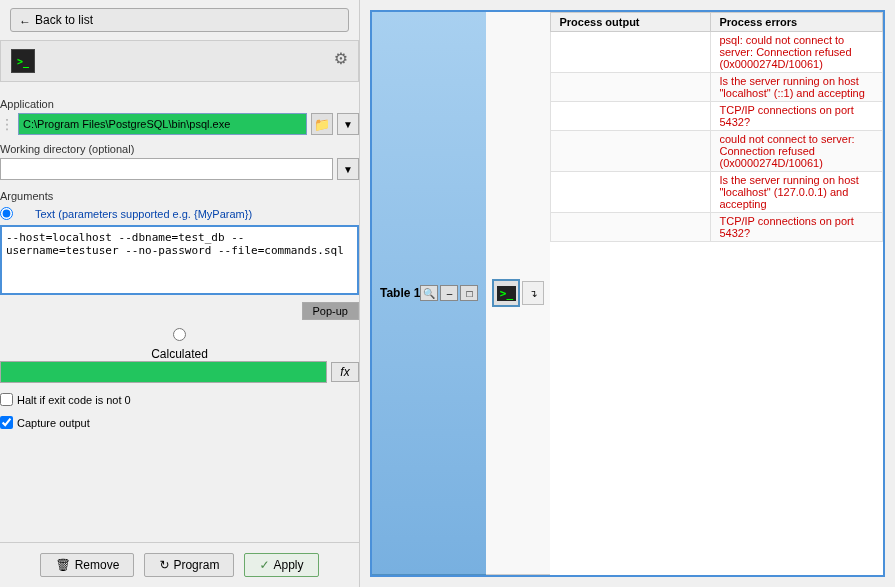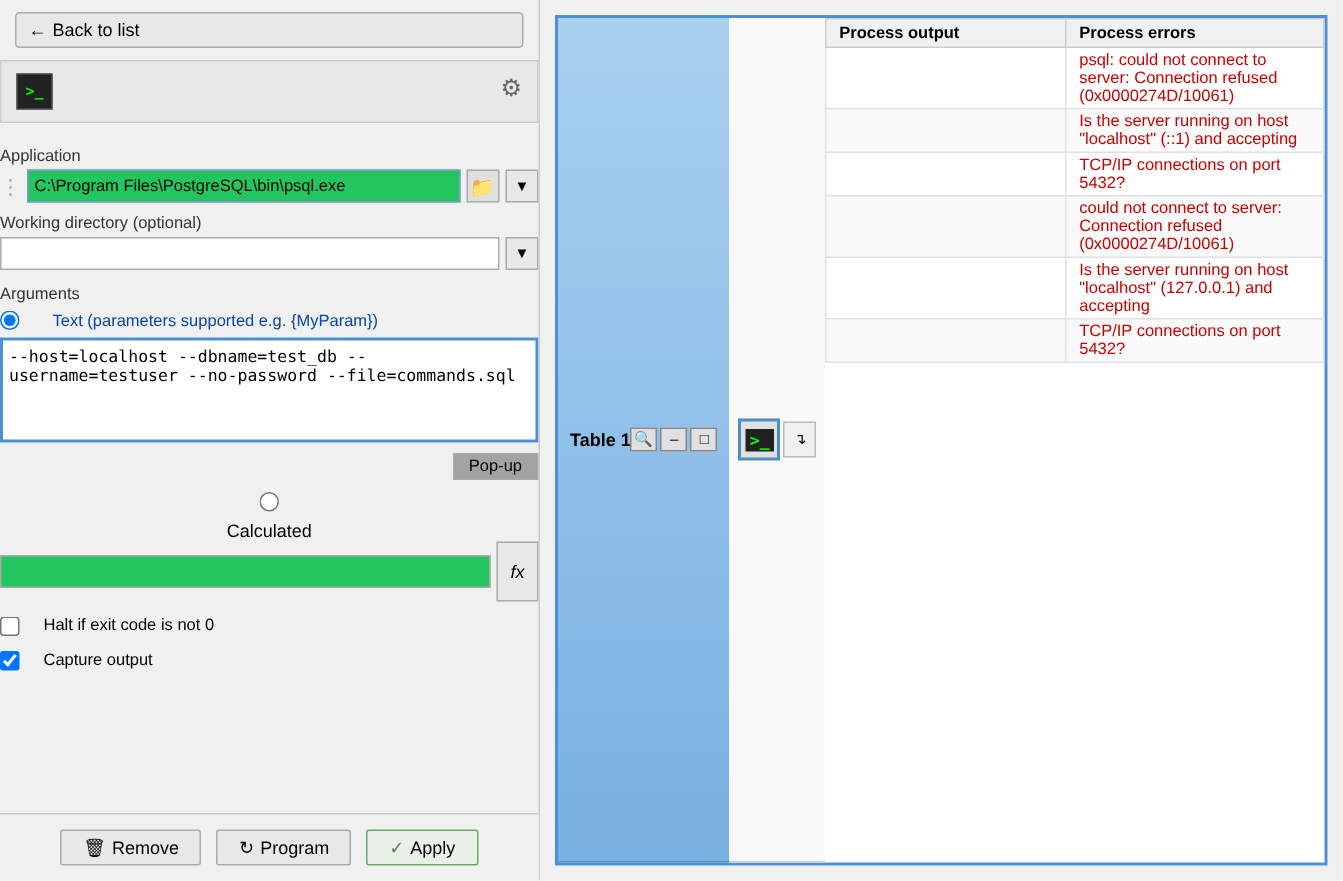--- a/index.html
+++ b/index.html
@@ -211,34 +211,35 @@
     }
     .calc-input {
       flex: 1;
       height: 22px;
       border: 1px solid #aaa;
       font-size: 11px;
       padding: 0 4px;
     }
     .fx-btn {
       width: 28px;
-      height: 40px;
+      height: 20px;
       background: #e8e8e8;
       border: 1px solid #aaa;
       cursor: pointer;
       font-style: italic;
       font-size: 12px;
       display: flex;
       align-items: center;
       justify-content: center;
     }
 
     .checkbox-row {
       display: flex;
-      gap: 16px;
+      align-items: center;
+      gap: 4px;
       margin-top: 10px;
     }
     .checkbox-row label {
       font-size: 11px;
     }
 
     .bottom-bar {
       display: flex;
       align-items: center;
       justify-content: center;

